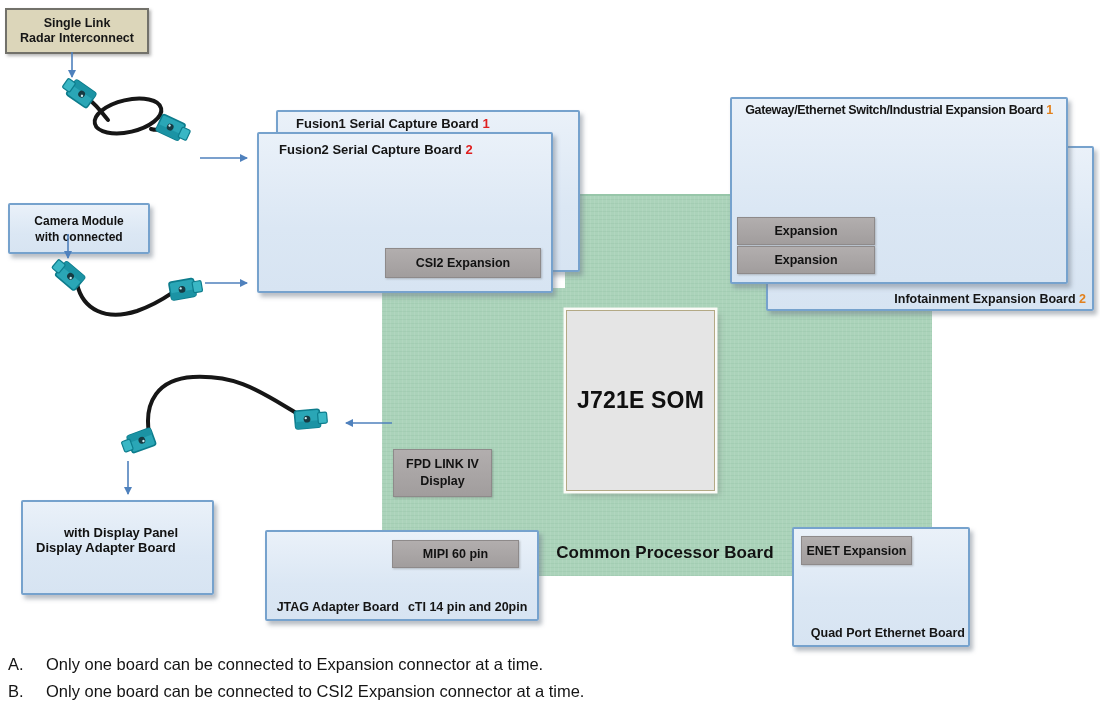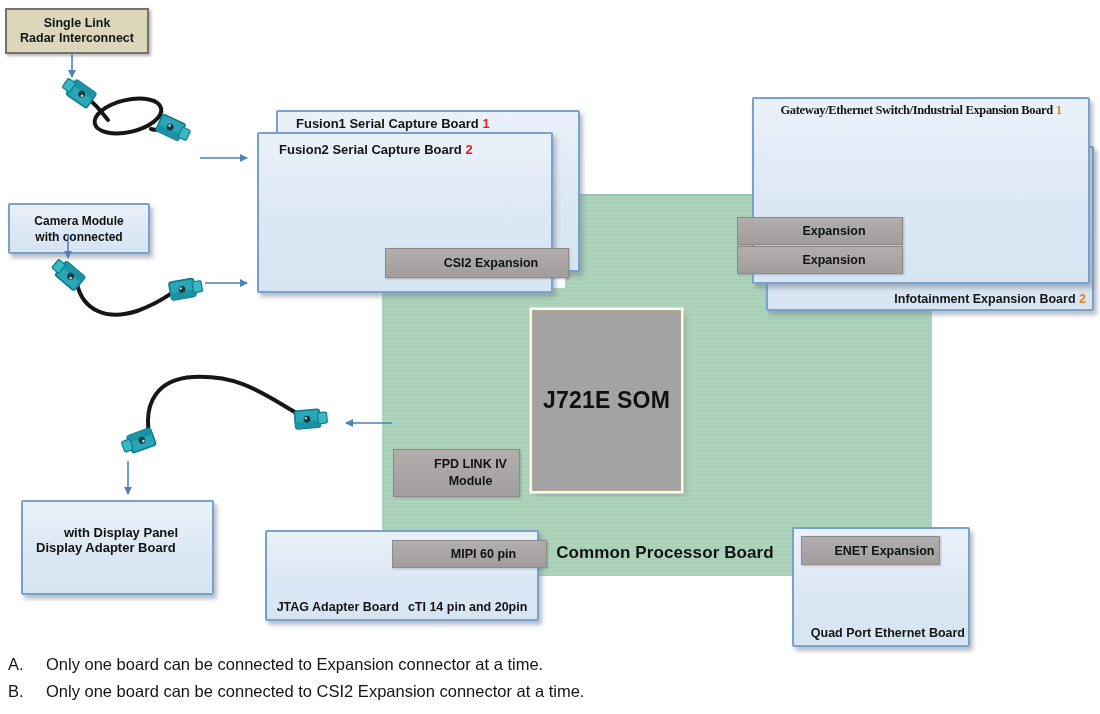--- a/index.html
+++ b/index.html
@@ -20,43 +20,43 @@
     clip-path:polygon(183px 0,550px 0,550px 382px,0 382px,0 94px,183px 94px);
     filter:drop-shadow(2px 2px 2px rgba(120,150,130,.45));
   }
   .cpb-label{
     left:540px;top:543px;width:250px;text-align:center;
     font-weight:bold;font-size:17px;color:#121212;letter-spacing:.1px;
   }
 
   
   .som{
-    left:532px;top:310px;width:147px;height:179px;
-    background:#a3a3a3;border:1.5px solid #b3a985;
+    left:566px;top:310px;width:147px;height:179px;
+    background:#e5e5e5;border:1.5px solid #b3a985;
     box-shadow:0 0 0 2.5px #fbfbf7,4px 4px 6px rgba(110,110,110,.4);
     display:flex;align-items:center;justify-content:center;
   }
   .som-label{font-weight:bold;font-size:23px;color:#101010;letter-spacing:.2px;}
 
   
   .board-blue{
     background:linear-gradient(180deg,#eaf1f9 0%,#dbe7f4 60%,#d7e4f2 100%);
     border:2px solid #76a2cd;border-radius:2px;
     box-shadow:3px 4px 4px rgba(115,125,140,.5);
   }
   .board-title{font-weight:bold;font-size:13px;color:#151515;white-space:nowrap;}
   .num-red{color:#e01f1f;}
   .num-orange{color:#e2801c;}
 
   .fusion1{left:276px;top:110px;width:300px;height:158px;}
   .fusion1 .board-title{position:absolute;left:18px;top:4px;}
   .fusion2{left:257px;top:132px;width:292px;height:157px;}
   .fusion2 .board-title{position:absolute;left:20px;top:8px;}
 
-  .gateway{left:752px;top:97px;width:334px;height:183px;font-family:Liberation Serif, serif;}
+  .gateway{left:730px;top:97px;width:334px;height:183px;}
   .gateway .board-title{position:absolute;left:0;right:0;top:4px;text-align:center;
     font-size:12.5px;letter-spacing:-0.35px;}
   .infotainment{left:766px;top:146px;width:324px;height:161px;}
   .infotainment .board-title{position:absolute;right:6px;bottom:3px;font-size:12.5px;}
 
   .jtag{left:265px;top:530px;width:270px;height:87px;}
   .jtag .board-title{position:absolute;left:0;right:0;bottom:5px;text-align:center;font-size:12.5px;}
   .jtag .board-title .gap{display:inline-block;width:9px;}
 
   .quadport{left:792px;top:527px;width:174px;height:116px;}
@@ -80,21 +80,20 @@
   }
   .radar .line{font-weight:bold;font-size:12.5px;color:#161616;}
 
   
   .gray-box{
     background:linear-gradient(180deg,#b2aeae 0%,#a19d9d 100%);
     border:1px solid #8e8a8a;
     display:flex;align-items:center;justify-content:center;
     font-weight:bold;font-size:12.5px;color:#121212;white-space:nowrap;
     box-shadow:1px 1px 2px rgba(90,90,90,.35);
-    padding-left:28px;
   }
   .csi2{left:385px;top:248px;width:154px;height:28px;}
   .exp1{left:737px;top:217px;width:136px;height:26px;}
   .exp2{left:737px;top:246px;width:136px;height:26px;}
   .mipi{left:392px;top:540px;width:125px;height:26px;}
   .enet{left:801px;top:536px;width:109px;height:27px;}
   .fpd{left:393px;top:405px;width:97px;height:46px;flex-direction:column;line-height:17px;margin-top:44px;}
 
   
   .note{left:8px;width:1080px;display:flex;font-size:16.5px;color:#141414;}
@@ -136,21 +135,21 @@
       <span>CSI2 Expansion</span>
     </div>
 
   <div class="abs som">
     <span class="som-label">J721E SOM</span>
   </div>
   <div class="abs cpb-label">Common Processor Board</div>
 
   <div class="abs gray-box fpd">
     <span>FPD LINK IV</span>
-    <span>Module</span>
+    <span>Display</span>
   </div>
 
   <div class="abs board-blue jtag">
     <div class="board-title"><span>JTAG Adapter Board</span><span class="gap"></span><span>cTI 14 pin and 20pin</span></div>
   </div>
   <div class="abs gray-box mipi">
       <span>MIPI 60 pin</span>
     </div>
 
   <div class="abs board-blue quadport">

